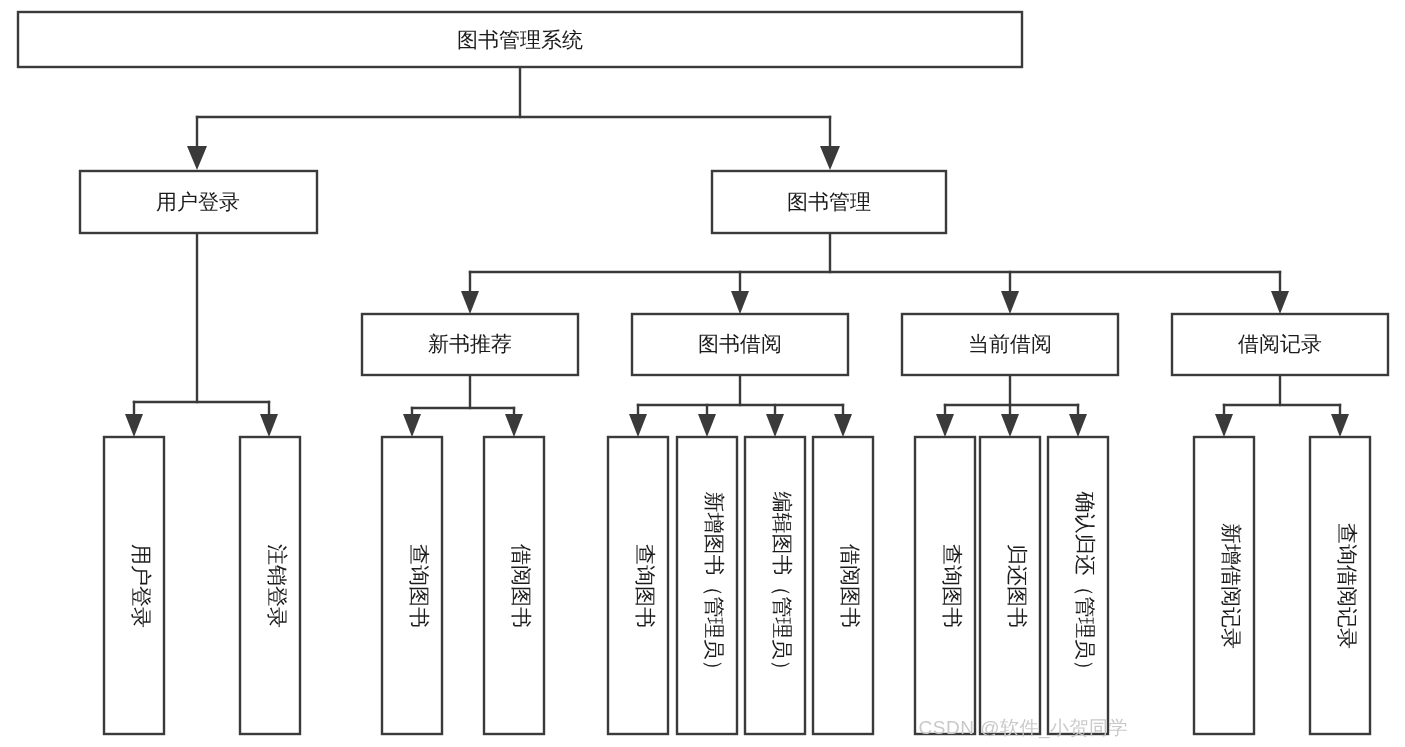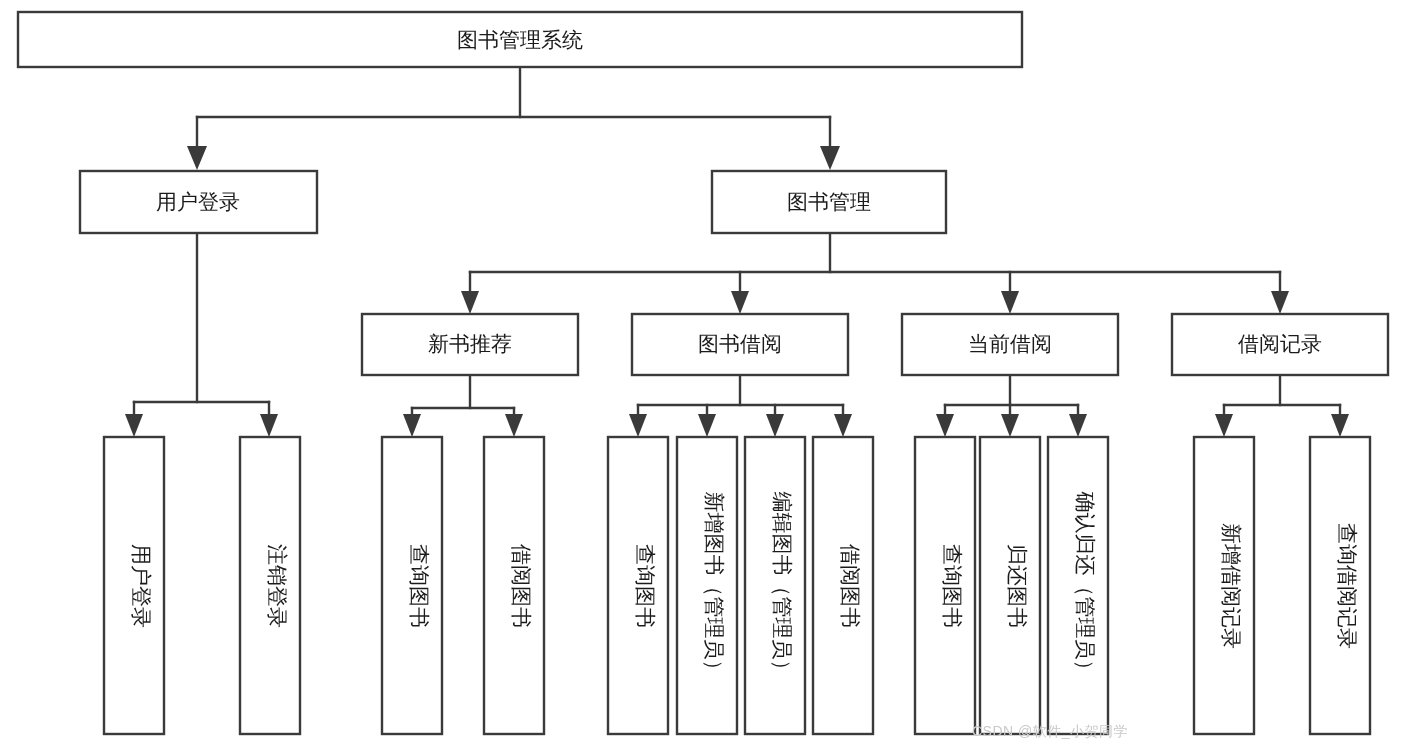--- a/index.html
+++ b/index.html
@@ -52,21 +52,21 @@
   }
   .arrow-head {
     fill: #3a3a3a;
     stroke: none;
   }
   .watermark {
     position: absolute;
     right: 8px;
     bottom: 6px;
     font-family: "Liberation Sans", "DejaVu Sans", sans-serif;
-    font-size: 14px;
+    font-size: 19px;
     color: #c9c9c9;
     letter-spacing: 0.5px;
     white-space: nowrap;
     pointer-events: none;
   }
 </style>
 </head>
 <body>
 
 <div id="diagram-root">

